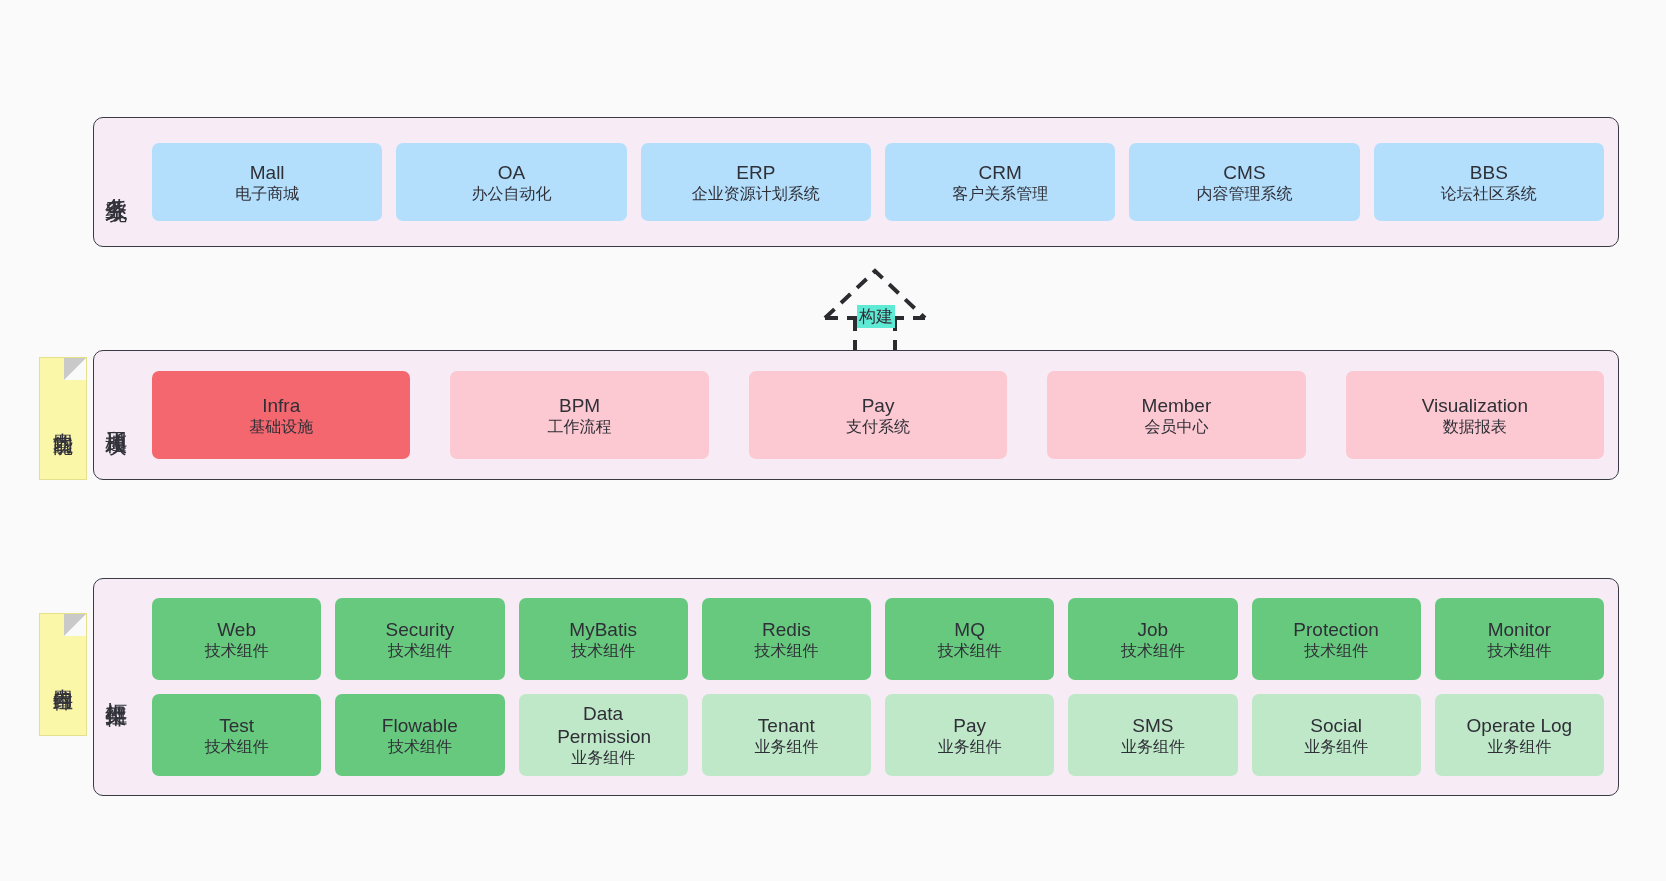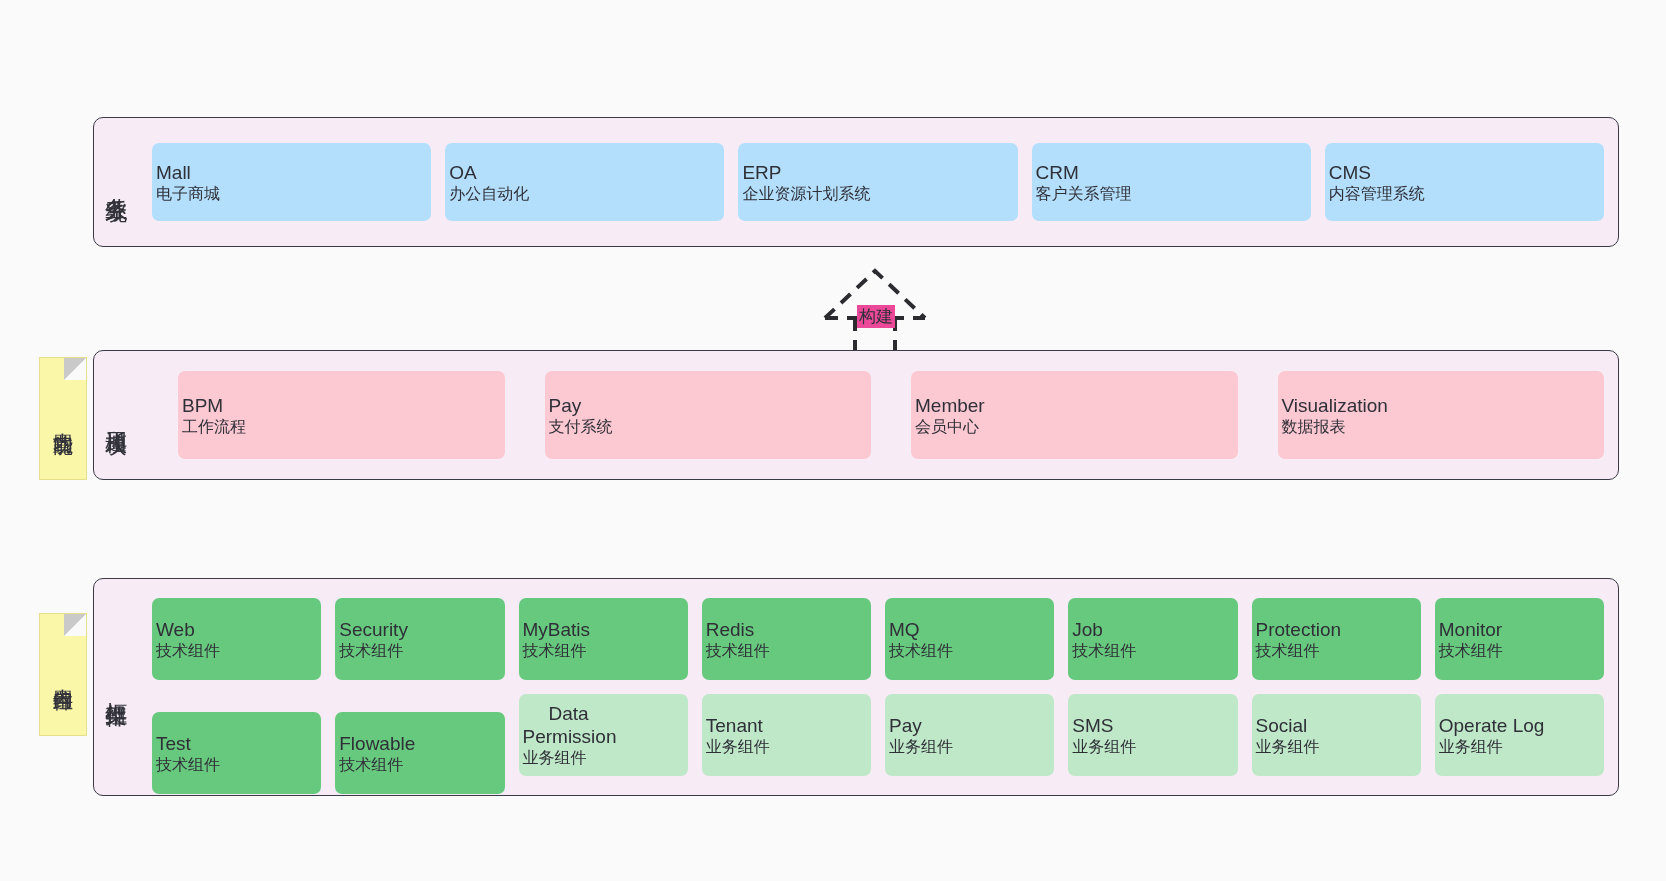--- a/index.html
+++ b/index.html
@@ -50,34 +50,34 @@
     gap: 14px;
     align-items: stretch;
   }
 
   
   .card {
     flex: 1 1 0;
     border-radius: 7px;
     display: flex;
     flex-direction: column;
-    align-items: flex-start;
+    align-items: center;
     justify-content: center;
     text-align: center;
     line-height: 1.22;
     padding: 6px 4px;
     color: #2f2f37;
   }
   .card .t1 { font-size: 19px; }
   .card .t2 { font-size: 16px; }
 
   .c-blue       { background: #b3dffc; height: 78px; }
   .c-red        { background: #f4676f; height: 88px; }
   .c-pink       { background: #fcc9d2; height: 88px; margin-left: 26px; }
-  .c-green      { background: #67c97e; height: 82px; margin-top: 18px; }
+  .c-green      { background: #67c97e; height: 82px; }
   .c-lightgreen { background: #bfe8c8; height: 82px; }
 
   
   .sticky {
     position: absolute;
     width: 48px;
     background: #fbf7a8;
     border: 1px solid #e6e08c;
     display: flex;
     align-items: center;
@@ -101,21 +101,21 @@
     border-color: transparent transparent #fafafa #c9c9c9;
   }
 
   
   .connector { position: absolute; }
   .connector svg { display: block; overflow: visible; }
   .conn-label {
     position: absolute;
     font-size: 17px;
     color: #2f2f37;
-    background: #ec4899;
+    background: #5eead4;
     padding: 0 2px;
     white-space: nowrap;
   }
 </style>
 </head>
 <body>
 
 <div class="canvas">
 
   <div class="layer" style="left:93px; top:117px; width:1526px; height:130px;">
@@ -134,20 +134,24 @@
           <span class="t1">ERP</span>
           <span class="t2">企业资源计划系统</span>
         </div>
         <div class="card c-blue">
           <span class="t1">CRM</span>
           <span class="t2">客户关系管理</span>
         </div>
         <div class="card c-blue">
           <span class="t1">CMS</span>
           <span class="t2">内容管理系统</span>
+        </div>
+        <div class="card c-blue">
+          <span class="t1">BBS</span>
+          <span class="t2">论坛社区系统</span>
         </div>
       </div>
     </div>
   </div>
 
   <div class="connector" style="left:805px; top:265px; width:120px; height:90px;">
     <svg width="170" height="95" viewBox="0 0 170 95">
       <path d="M 20 53 L 70 6 L 120 53" fill="none" stroke="#2b2b30" stroke-width="4" stroke-dasharray="13,9" stroke-linecap="butt"></path>
       <path d="M 20 53 L 120 53" fill="none" stroke="#2b2b30" stroke-width="4" stroke-dasharray="13,9"></path>
       <path d="M 50 53 L 50 93 M 90 53 L 90 93 M 50 93 L 90 93" fill="none" stroke="#2b2b30" stroke-width="4" stroke-dasharray="13,9"></path>
@@ -156,20 +160,24 @@
   </div>
 
   <div class="sticky" style="left:39px; top:357px; height:123px;">
     <span>内置功能</span>
   </div>
 
   <div class="layer" style="left:93px; top:350px; width:1526px; height:130px;">
     <div class="layer-title">通用模块</div>
     <div class="layer-body">
       <div class="row">
+        <div class="card c-red">
+          <span class="t1">Infra</span>
+          <span class="t2">基础设施</span>
+        </div>
         <div class="card c-pink">
           <span class="t1">BPM</span>
           <span class="t2">工作流程</span>
         </div>
         <div class="card c-pink">
           <span class="t1">Pay</span>
           <span class="t2">支付系统</span>
         </div>
         <div class="card c-pink">
           <span class="t1">Member</span>

